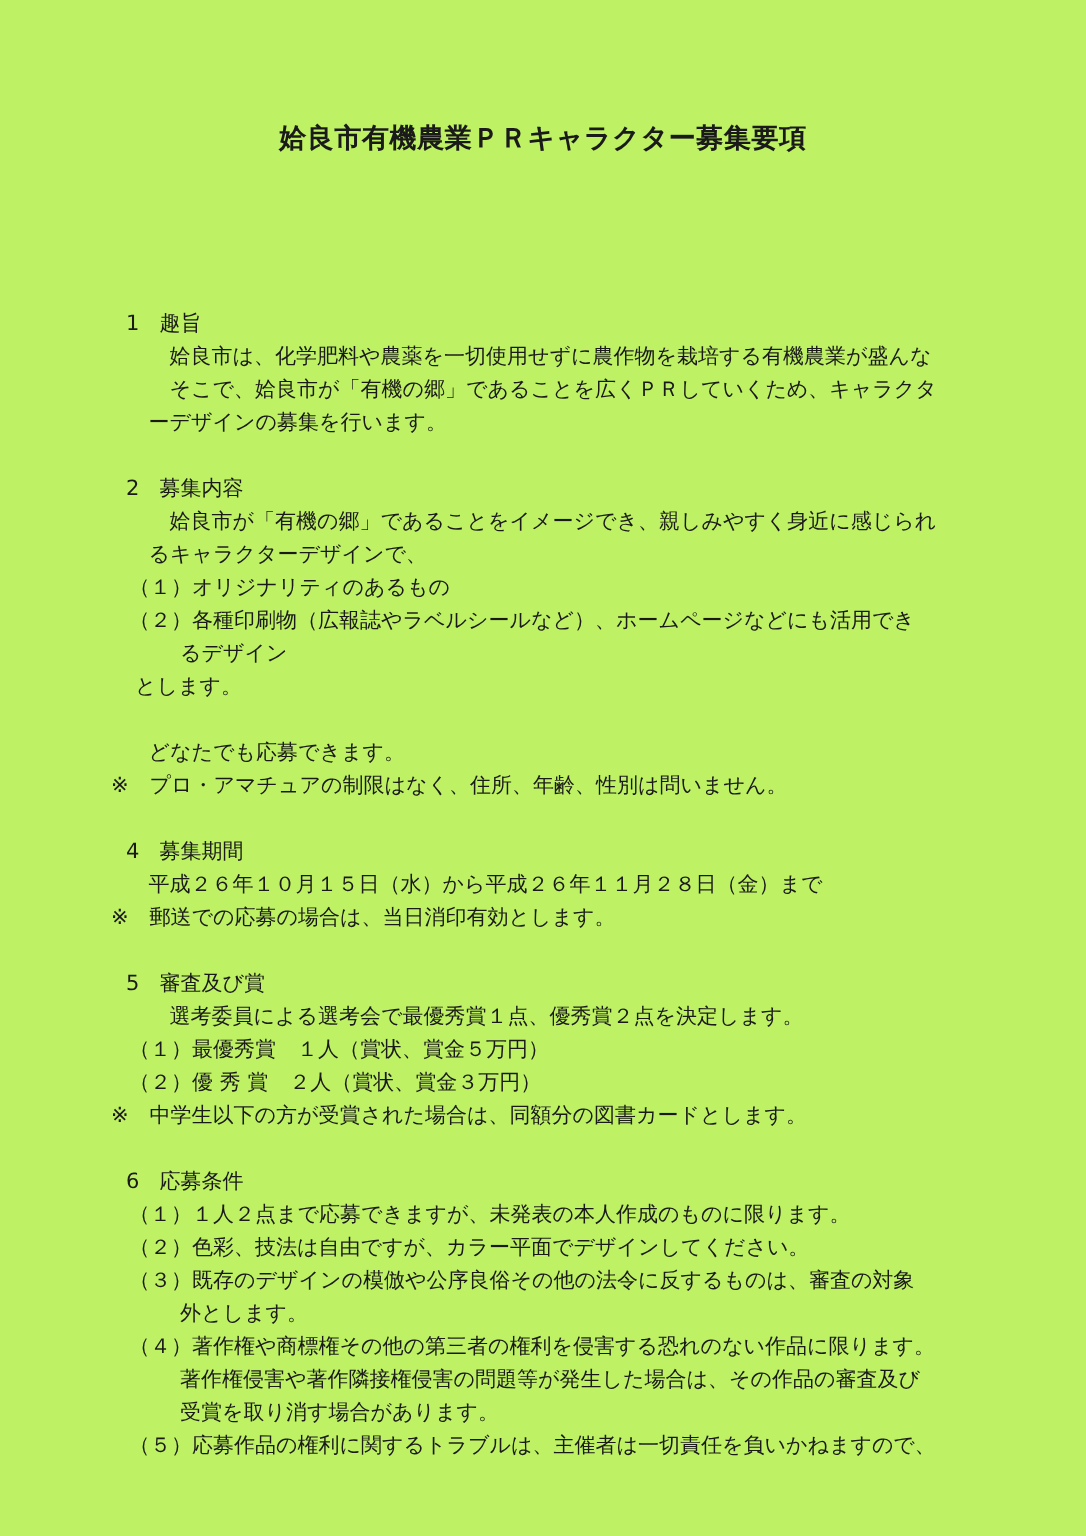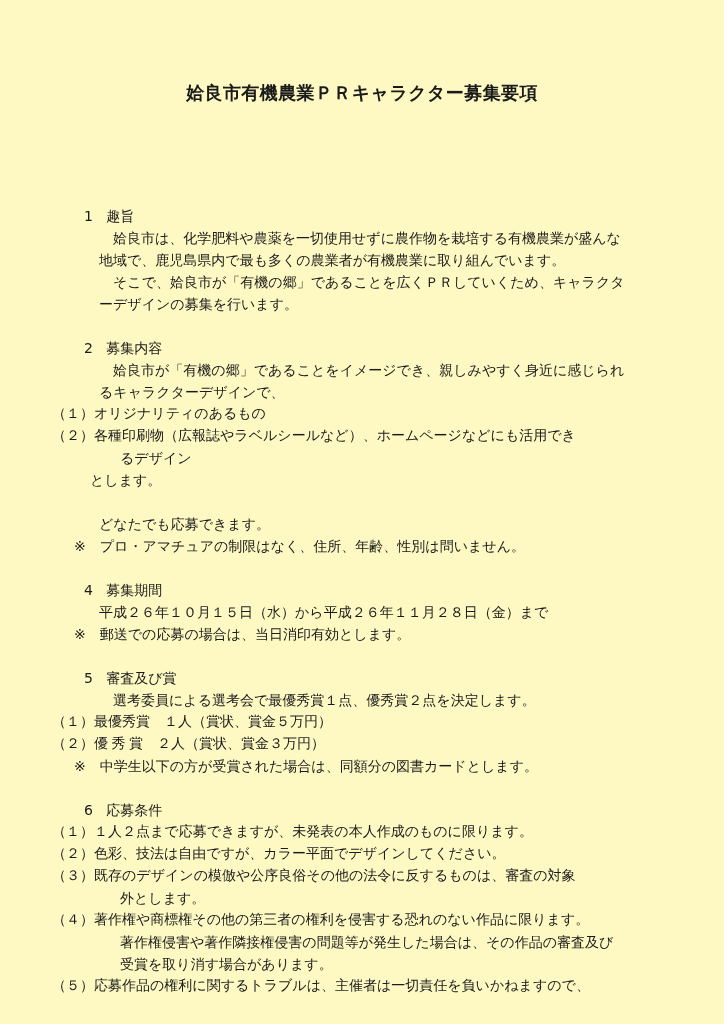--- a/index.html
+++ b/index.html
@@ -12,21 +12,21 @@
     height: 1024px;
     font-family: "DejaVu Sans", "Liberation Sans", sans-serif;
     color: #1a1a1a;
     overflow: hidden;
     position: relative;
   }
   .page {
     position: relative;
     width: 724px;
     height: 1024px;
-    background: #fef9c3;
+    background: #bef264;
     box-sizing: border-box;
   }
   .doc-title {
     position: absolute;
     top: 82px;
     left: 0;
     width: 724px;
     text-align: center;
     font-size: 18px;
     font-weight: bold;
@@ -71,38 +71,37 @@
     white-space: pre;
     margin: 0;
     padding: 0;
     height: 22px;
     line-height: 22px;
   }
   
   .ind-num   { padding-left: 84px; }   
   .ind-body  { padding-left: 99px; }   
   .ind-first { padding-left: 113px; }  
-  .ind-item  { padding-left: 52px; font-family: Liberation Serif, serif; }  
+  .ind-item  { padding-left: 86px; }  
   .ind-cont  { padding-left: 120px; }  
   .ind-note  { padding-left: 74px; }  
   .ind-close { padding-left: 90px; }
 </style>
 </head>
 <body>
 
 <div class="page">
 
   <div class="doc-title">姶良市有機農業ＰＲキャラクター募集要項</div>
 
 
   <div class="body-block" id="body-block">
       <div class="section">
         <div class="line ind-num">1&nbsp;&nbsp;&nbsp;趣旨</div>
         <div class="line ind-first">姶良市は、化学肥料や農薬を一切使用せずに農作物を栽培する有機農業が盛んな</div>
-        <div class="line ind-body">地域で、鹿児島県内で最も多くの農業者が有機農業に取り組んでいます。</div>
         <div class="line ind-first">そこで、姶良市が「有機の郷」であることを広くＰＲしていくため、キャラクタ</div>
         <div class="line ind-body">ーデザインの募集を行います。</div>
       </div>
       <div class="gap"></div>
       <div class="section">
         <div class="line ind-num">2&nbsp;&nbsp;&nbsp;募集内容</div>
         <div class="line ind-first">姶良市が「有機の郷」であることをイメージでき、親しみやすく身近に感じられ</div>
         <div class="line ind-body">るキャラクターデザインで、</div>
         <div class="line ind-item">（１）オリジナリティのあるもの</div>
         <div class="line ind-item">（２）各種印刷物（広報誌やラベルシールなど）、ホームページなどにも活用でき</div>

